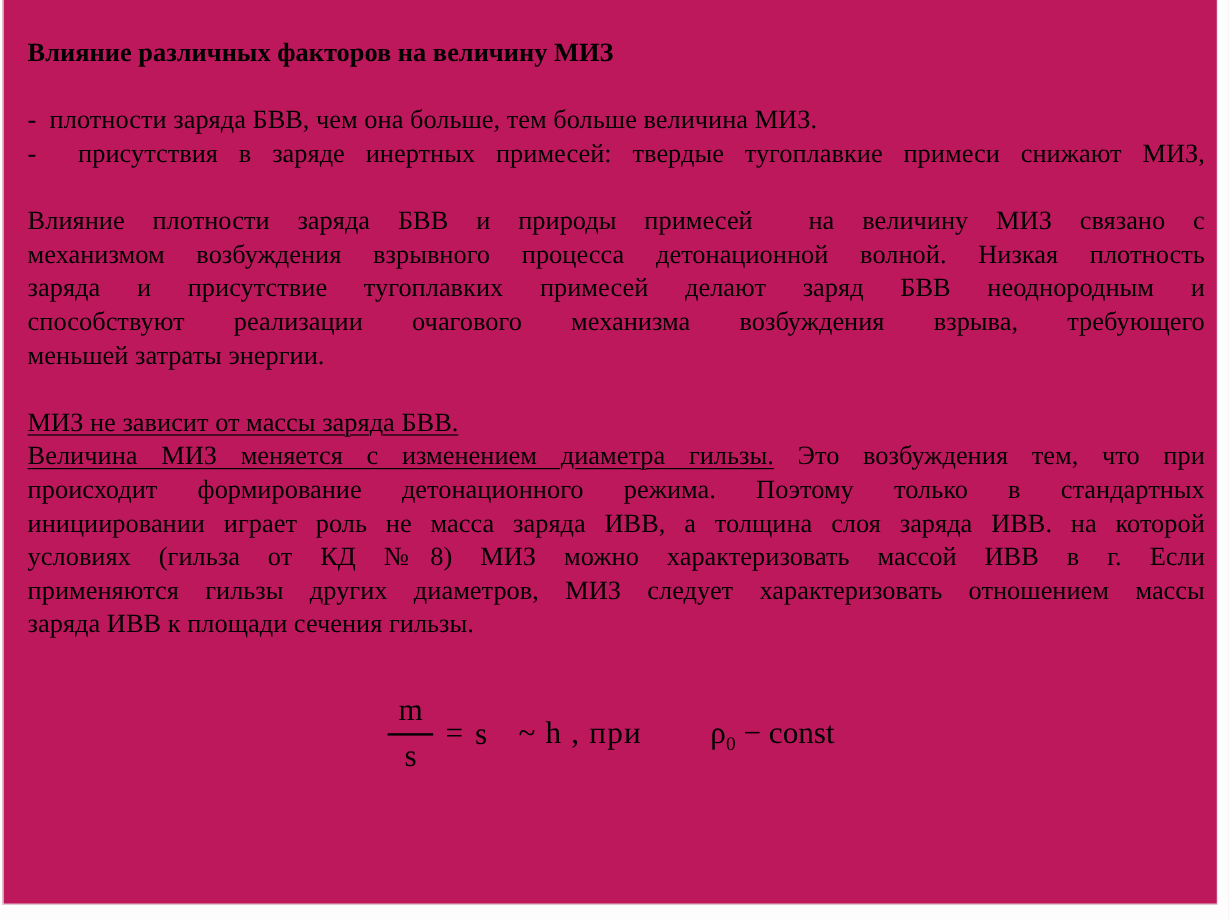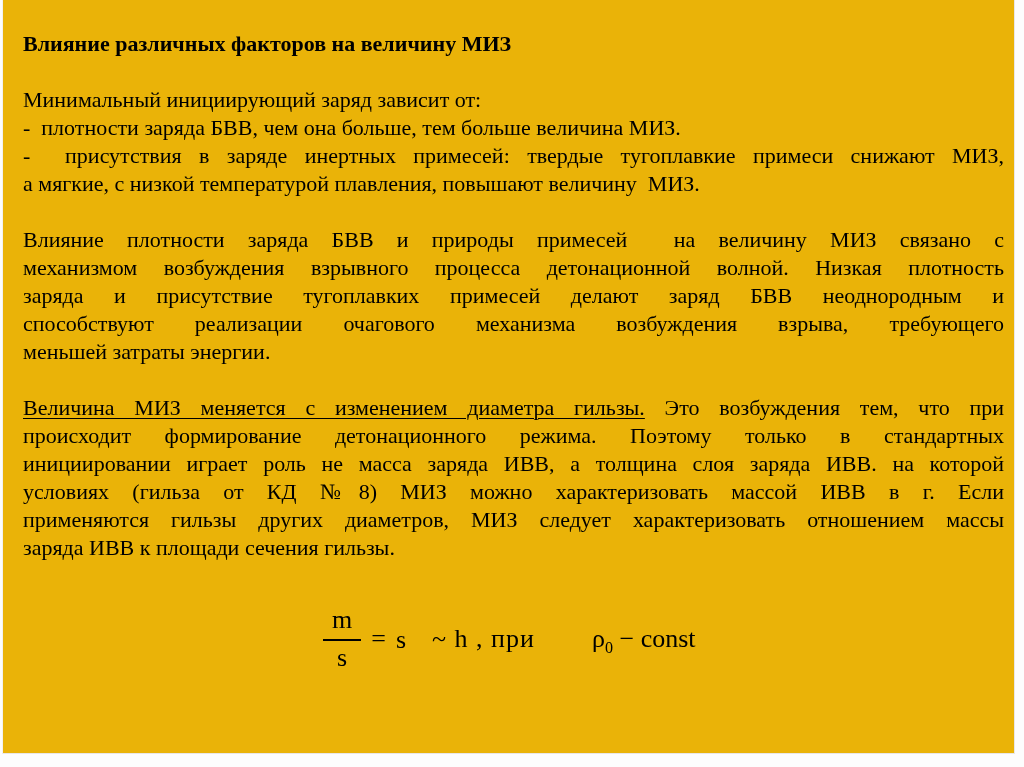--- a/index.html
+++ b/index.html
@@ -11,21 +11,21 @@
     font-family: "Liberation Serif", "DejaVu Serif", serif;
     color: #000000;
     overflow: hidden;
   }
   .slide {
     position: absolute;
     left: 2px;
     top: 0;
     width: 1013px;
     height: 754px;
-    background: #eab308;
+    background: #be185d;
     border-left: 1px solid #f3f1f1;
     border-right: 1px solid #e9e7e7;
     border-bottom: 1px solid #e9e7e7;
     box-sizing: border-box;
   }
   .content {
     position: absolute;
     left: 20px;
     top: 30px;
     width: 981px;
@@ -83,35 +83,34 @@
 </style>
 </head>
 <body>
 
 <div class="slide">
   <div class="content">
 
     <div class="title">Влияние различных факторов на величину МИЗ</div>
 
     <div class="para">
-      <div class="line">Минимальный инициирующий заряд зависит от:</div>
       <div class="line">-&nbsp; плотности заряда БВВ, чем она больше, тем больше величина МИЗ.</div>
       <div class="line jline">-&nbsp; присутствия в заряде инертных примесей: твердые тугоплавкие примеси снижают МИЗ,</div>
-      <div class="line">а мягкие, с низкой температурой плавления, повышают величину &nbsp;МИЗ.</div>
     </div>
 
     <div class="para">
       <div class="line jline">Влияние плотности заряда БВВ и природы примесей &nbsp;на величину МИЗ связано с</div>
       <div class="line jline">механизмом возбуждения взрывного процесса детонационной волной. Низкая плотность</div>
       <div class="line jline">заряда и присутствие тугоплавких примесей делают заряд БВВ неоднородным и</div>
       <div class="line jline">способствуют реализации очагового механизма возбуждения взрыва, требующего</div>
       <div class="line">меньшей затраты энергии.</div>
     </div>
 
     <div class="para">
+      <div class="line"><span class="u">МИЗ не зависит от массы заряда БВВ.</span></div>
       <div class="line jline"><span class="u">Величина МИЗ меняется с изменением диаметра гильзы.</span><span> Это возбуждения тем, что при</span></div>
       <div class="line jline">происходит формирование детонационного режима. Поэтому только в стандартных</div>
       <div class="line jline">инициировании играет роль не масса заряда ИВВ, а толщина слоя заряда ИВВ. на которой</div>
       <div class="line jline">условиях (гильза от КД №8) МИЗ можно характеризовать массой ИВВ в г. Если</div>
       <div class="line jline">применяются гильзы других диаметров, МИЗ следует характеризовать отношением массы</div>
       <div class="line">заряда ИВВ к площади сечения гильзы.</div>
     </div>
 
     <div class="formula">
       <span class="frac">

